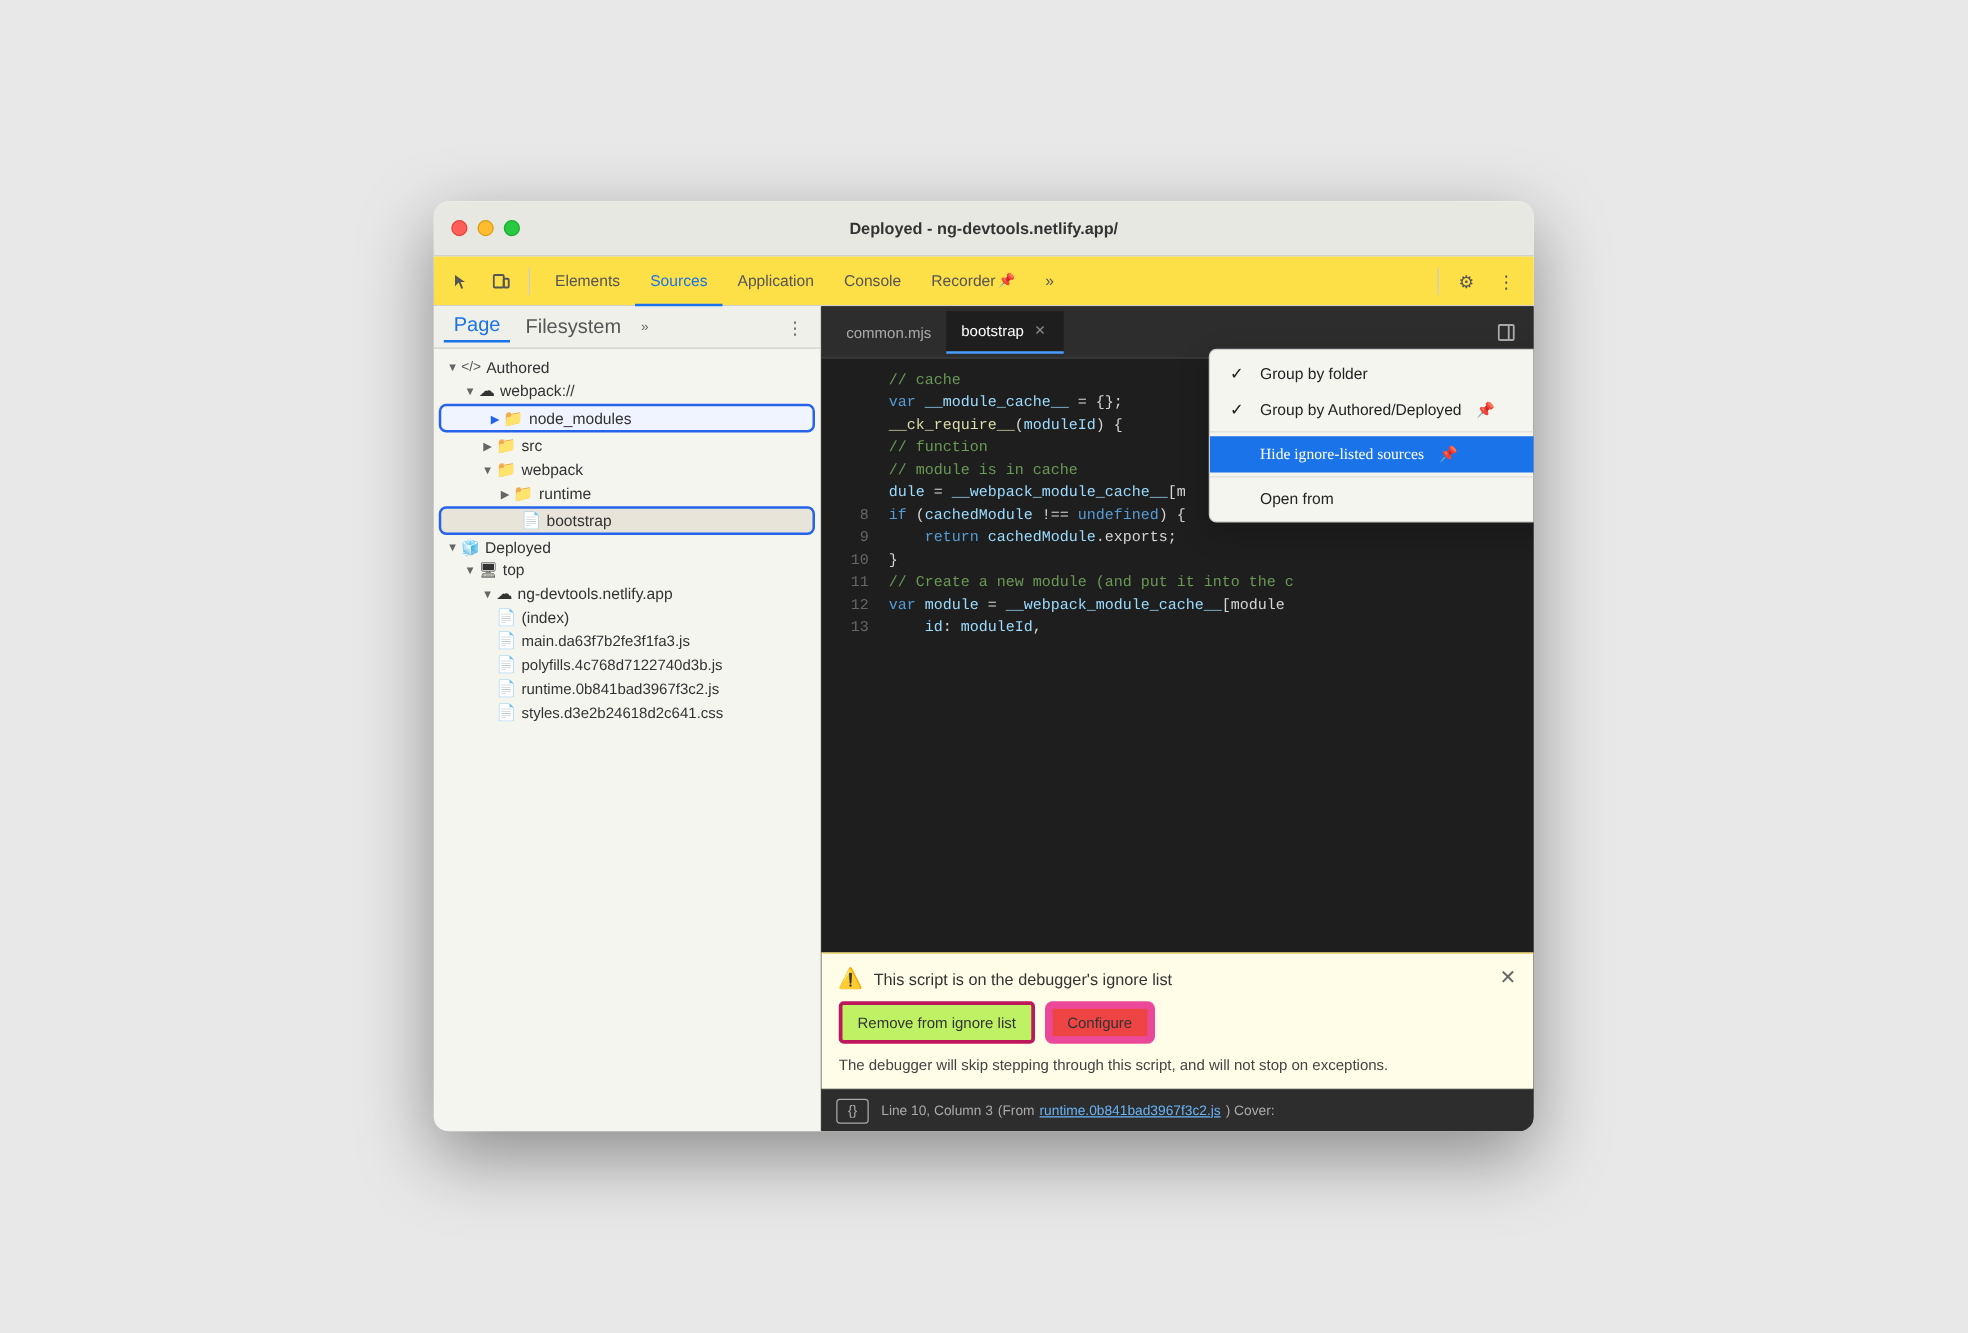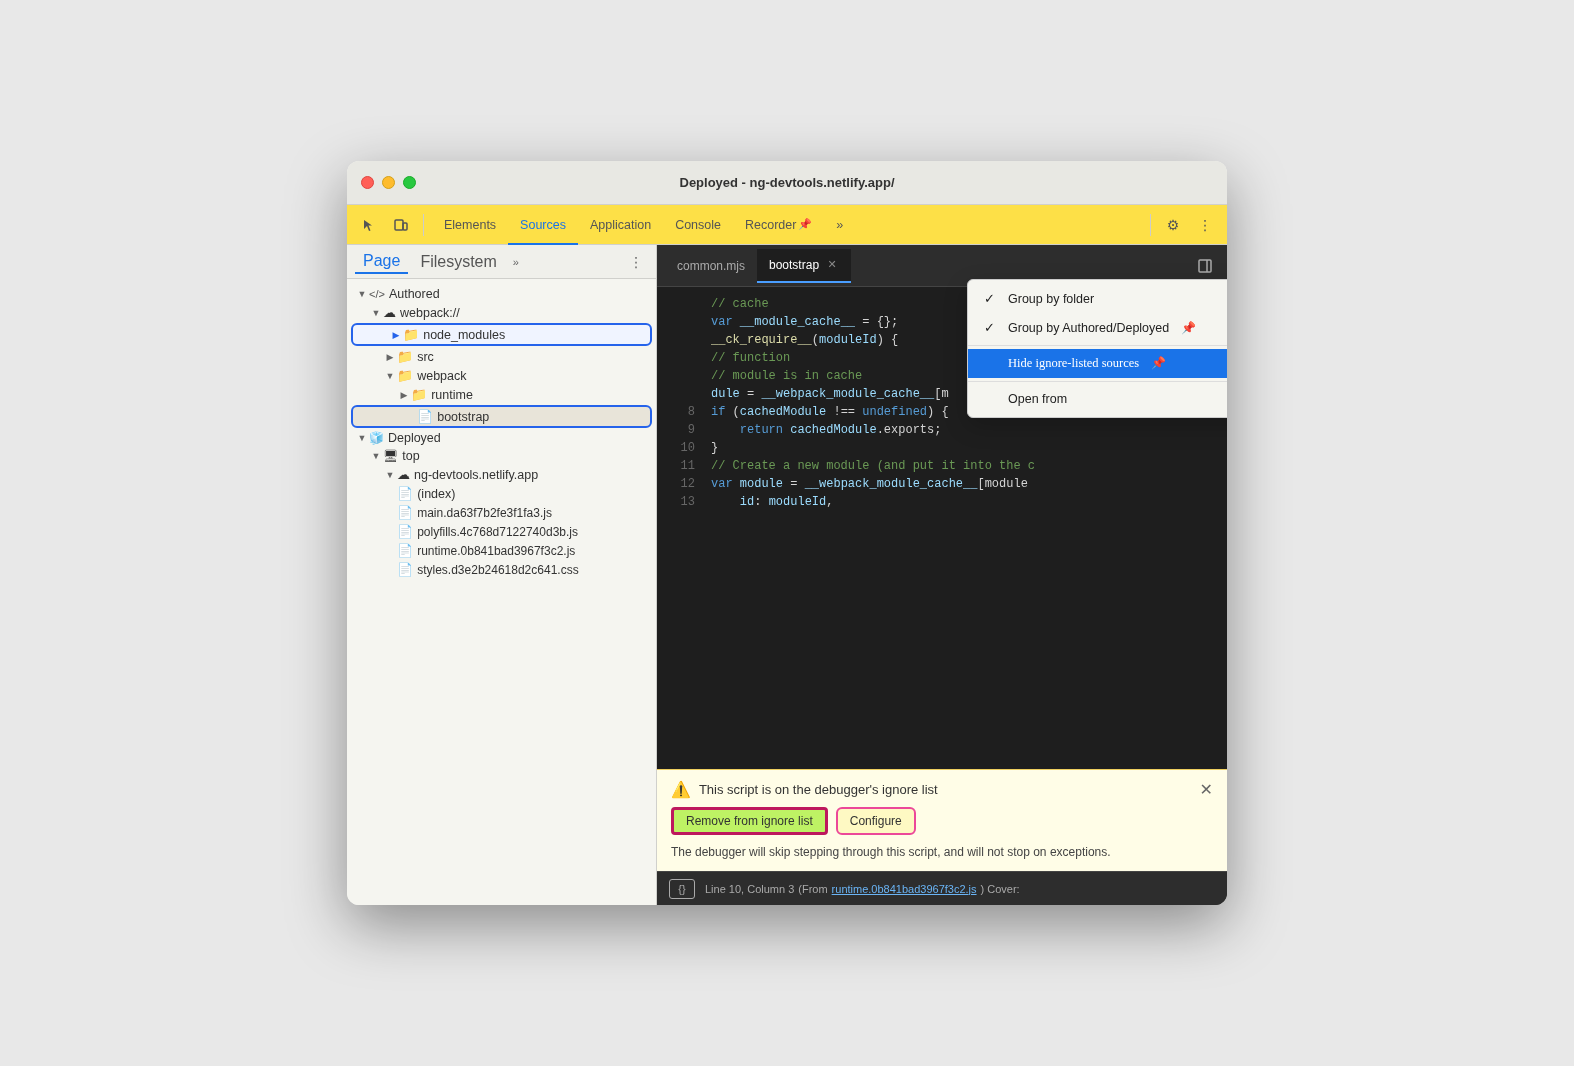--- a/index.html
+++ b/index.html
@@ -350,23 +350,23 @@
     .notif-btn {
       padding: 4px 12px;
       border: 3px solid #be185d;
       border-radius: 4px;
       background: #bef264;
       font-size: 12px;
       cursor: pointer;
       color: #333;
     }
     .notif-btn.configure-btn {
-      border: 2px solid #ec4899;
+      border: 6px solid #ec4899;
       border-radius: 6px;
-      background: #fef9c3;
+      background: #ef4444;
     }
     .notif-desc {
       font-size: 12px;
       color: #444;
       line-height: 1.5;
     }
     
     .status-bar {
       height: 34px;
       background: #2d2d2d;

